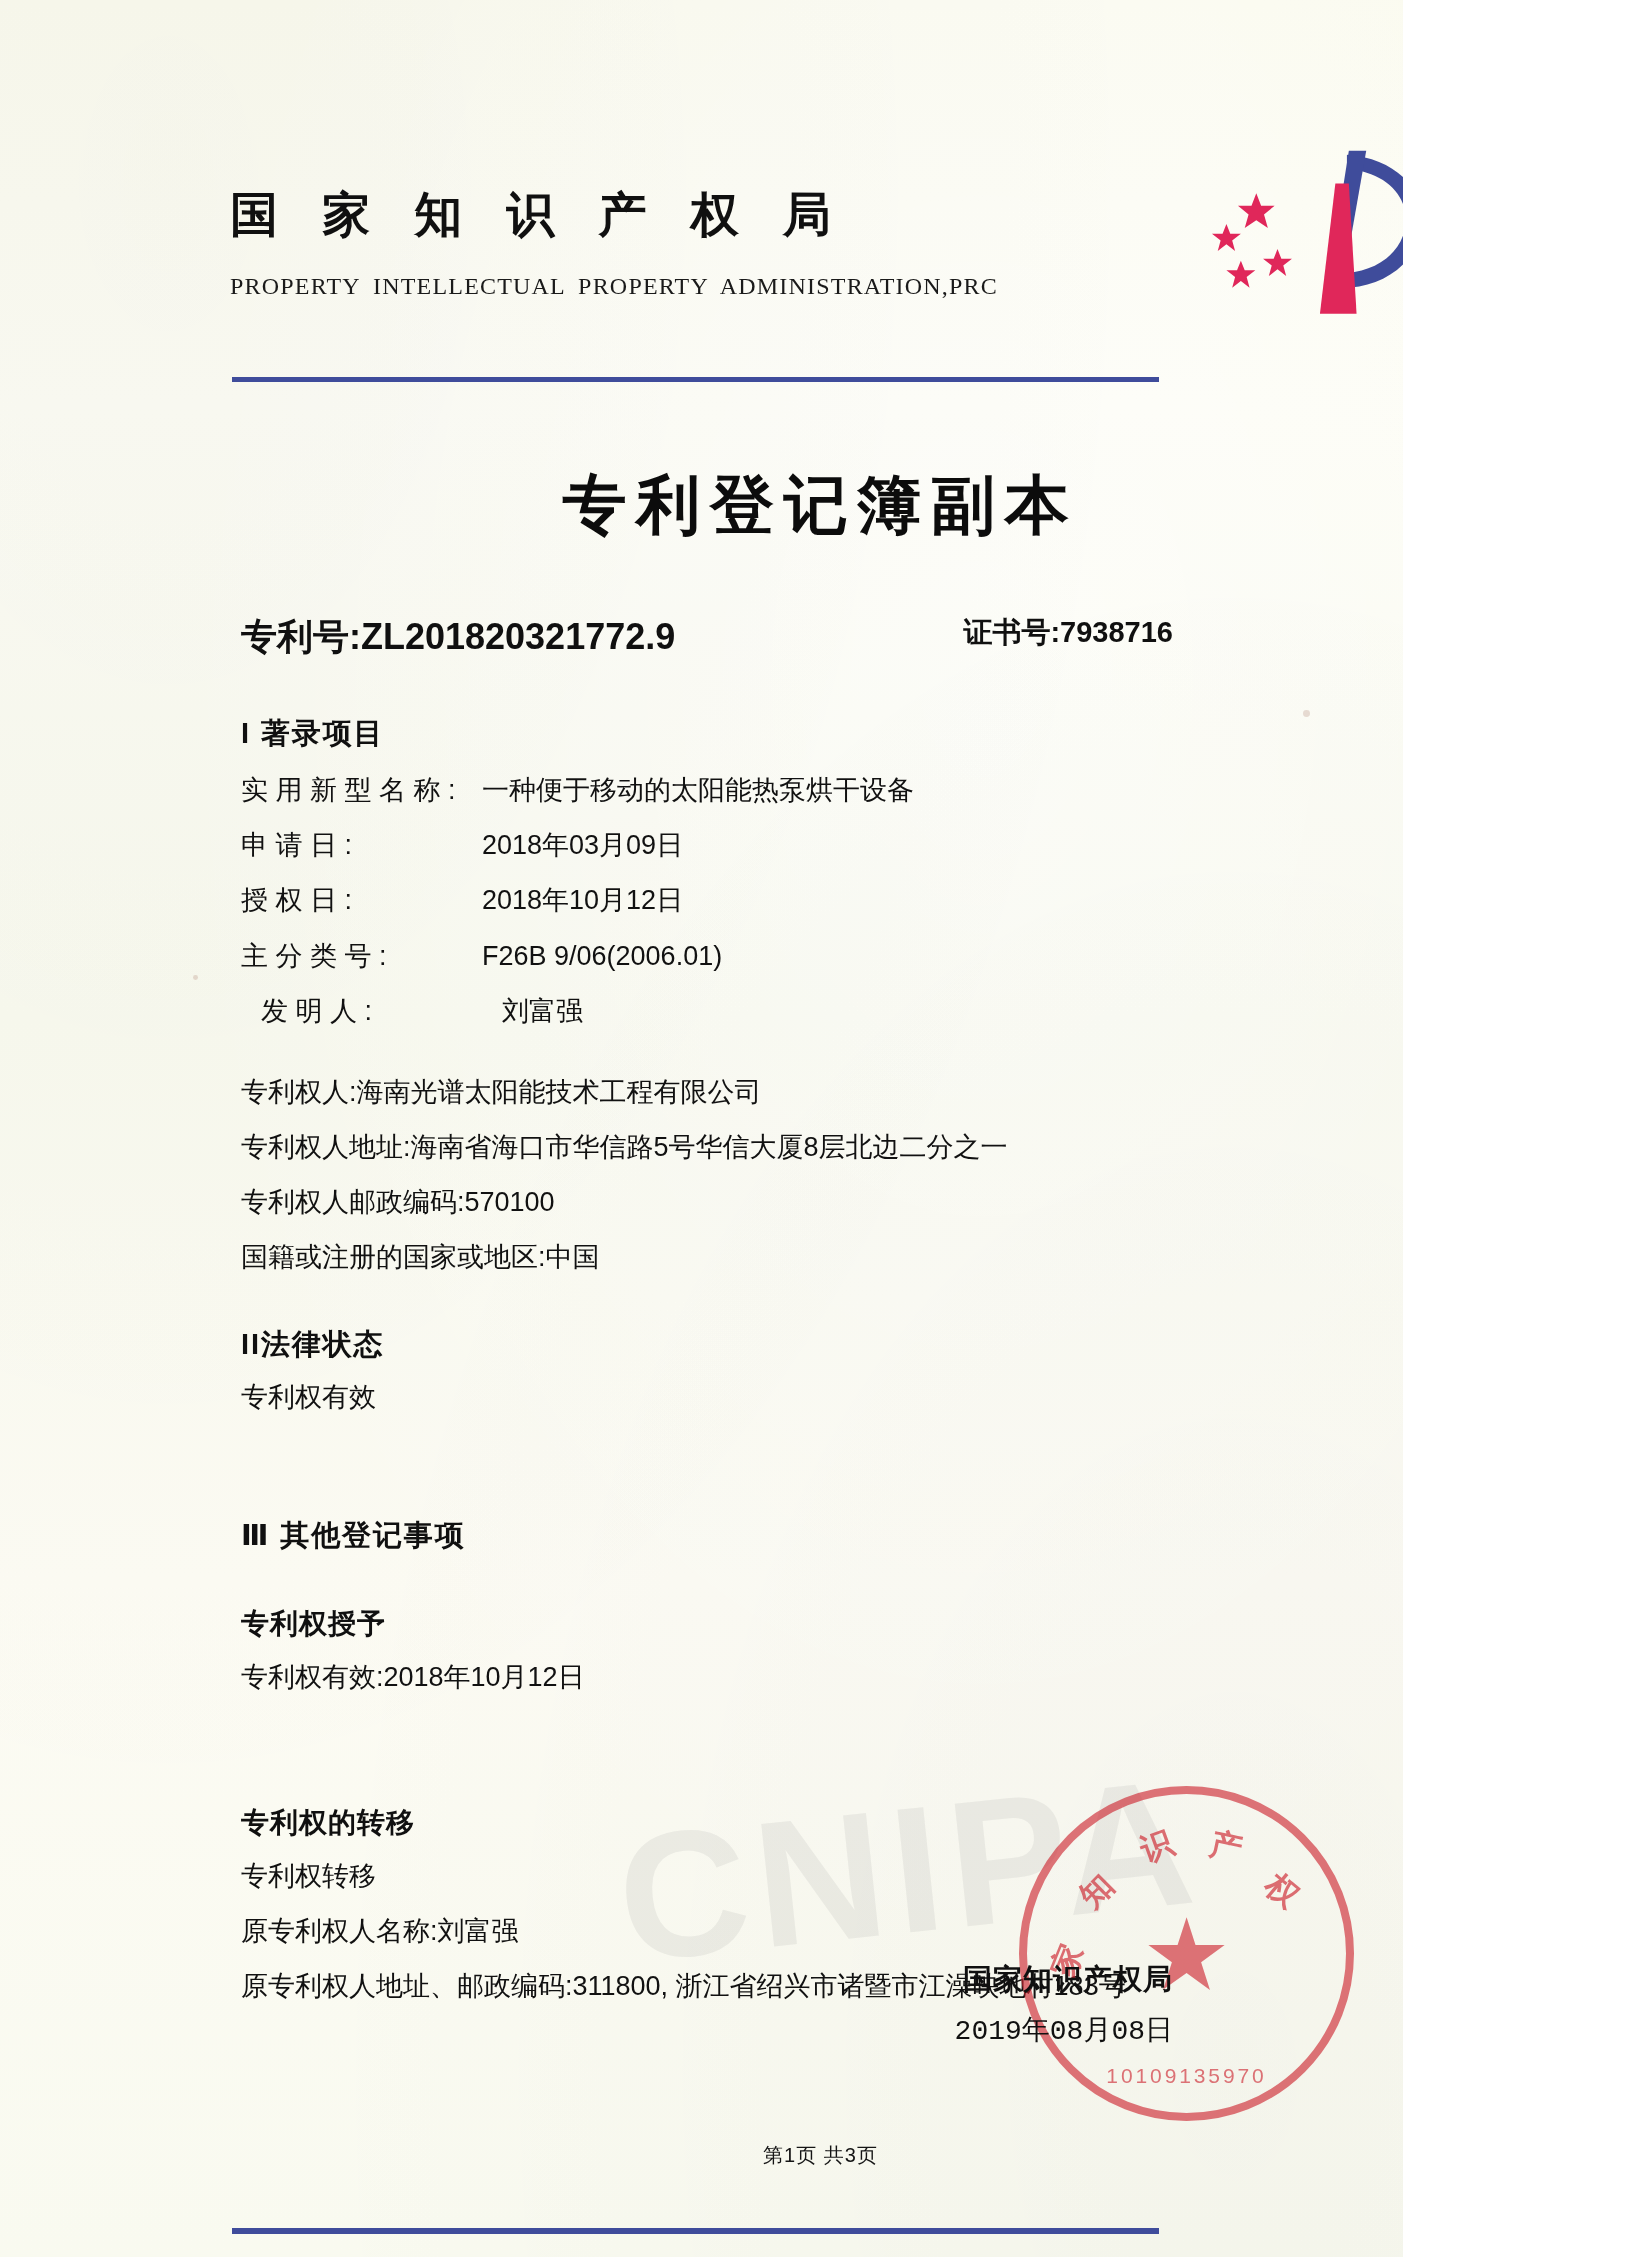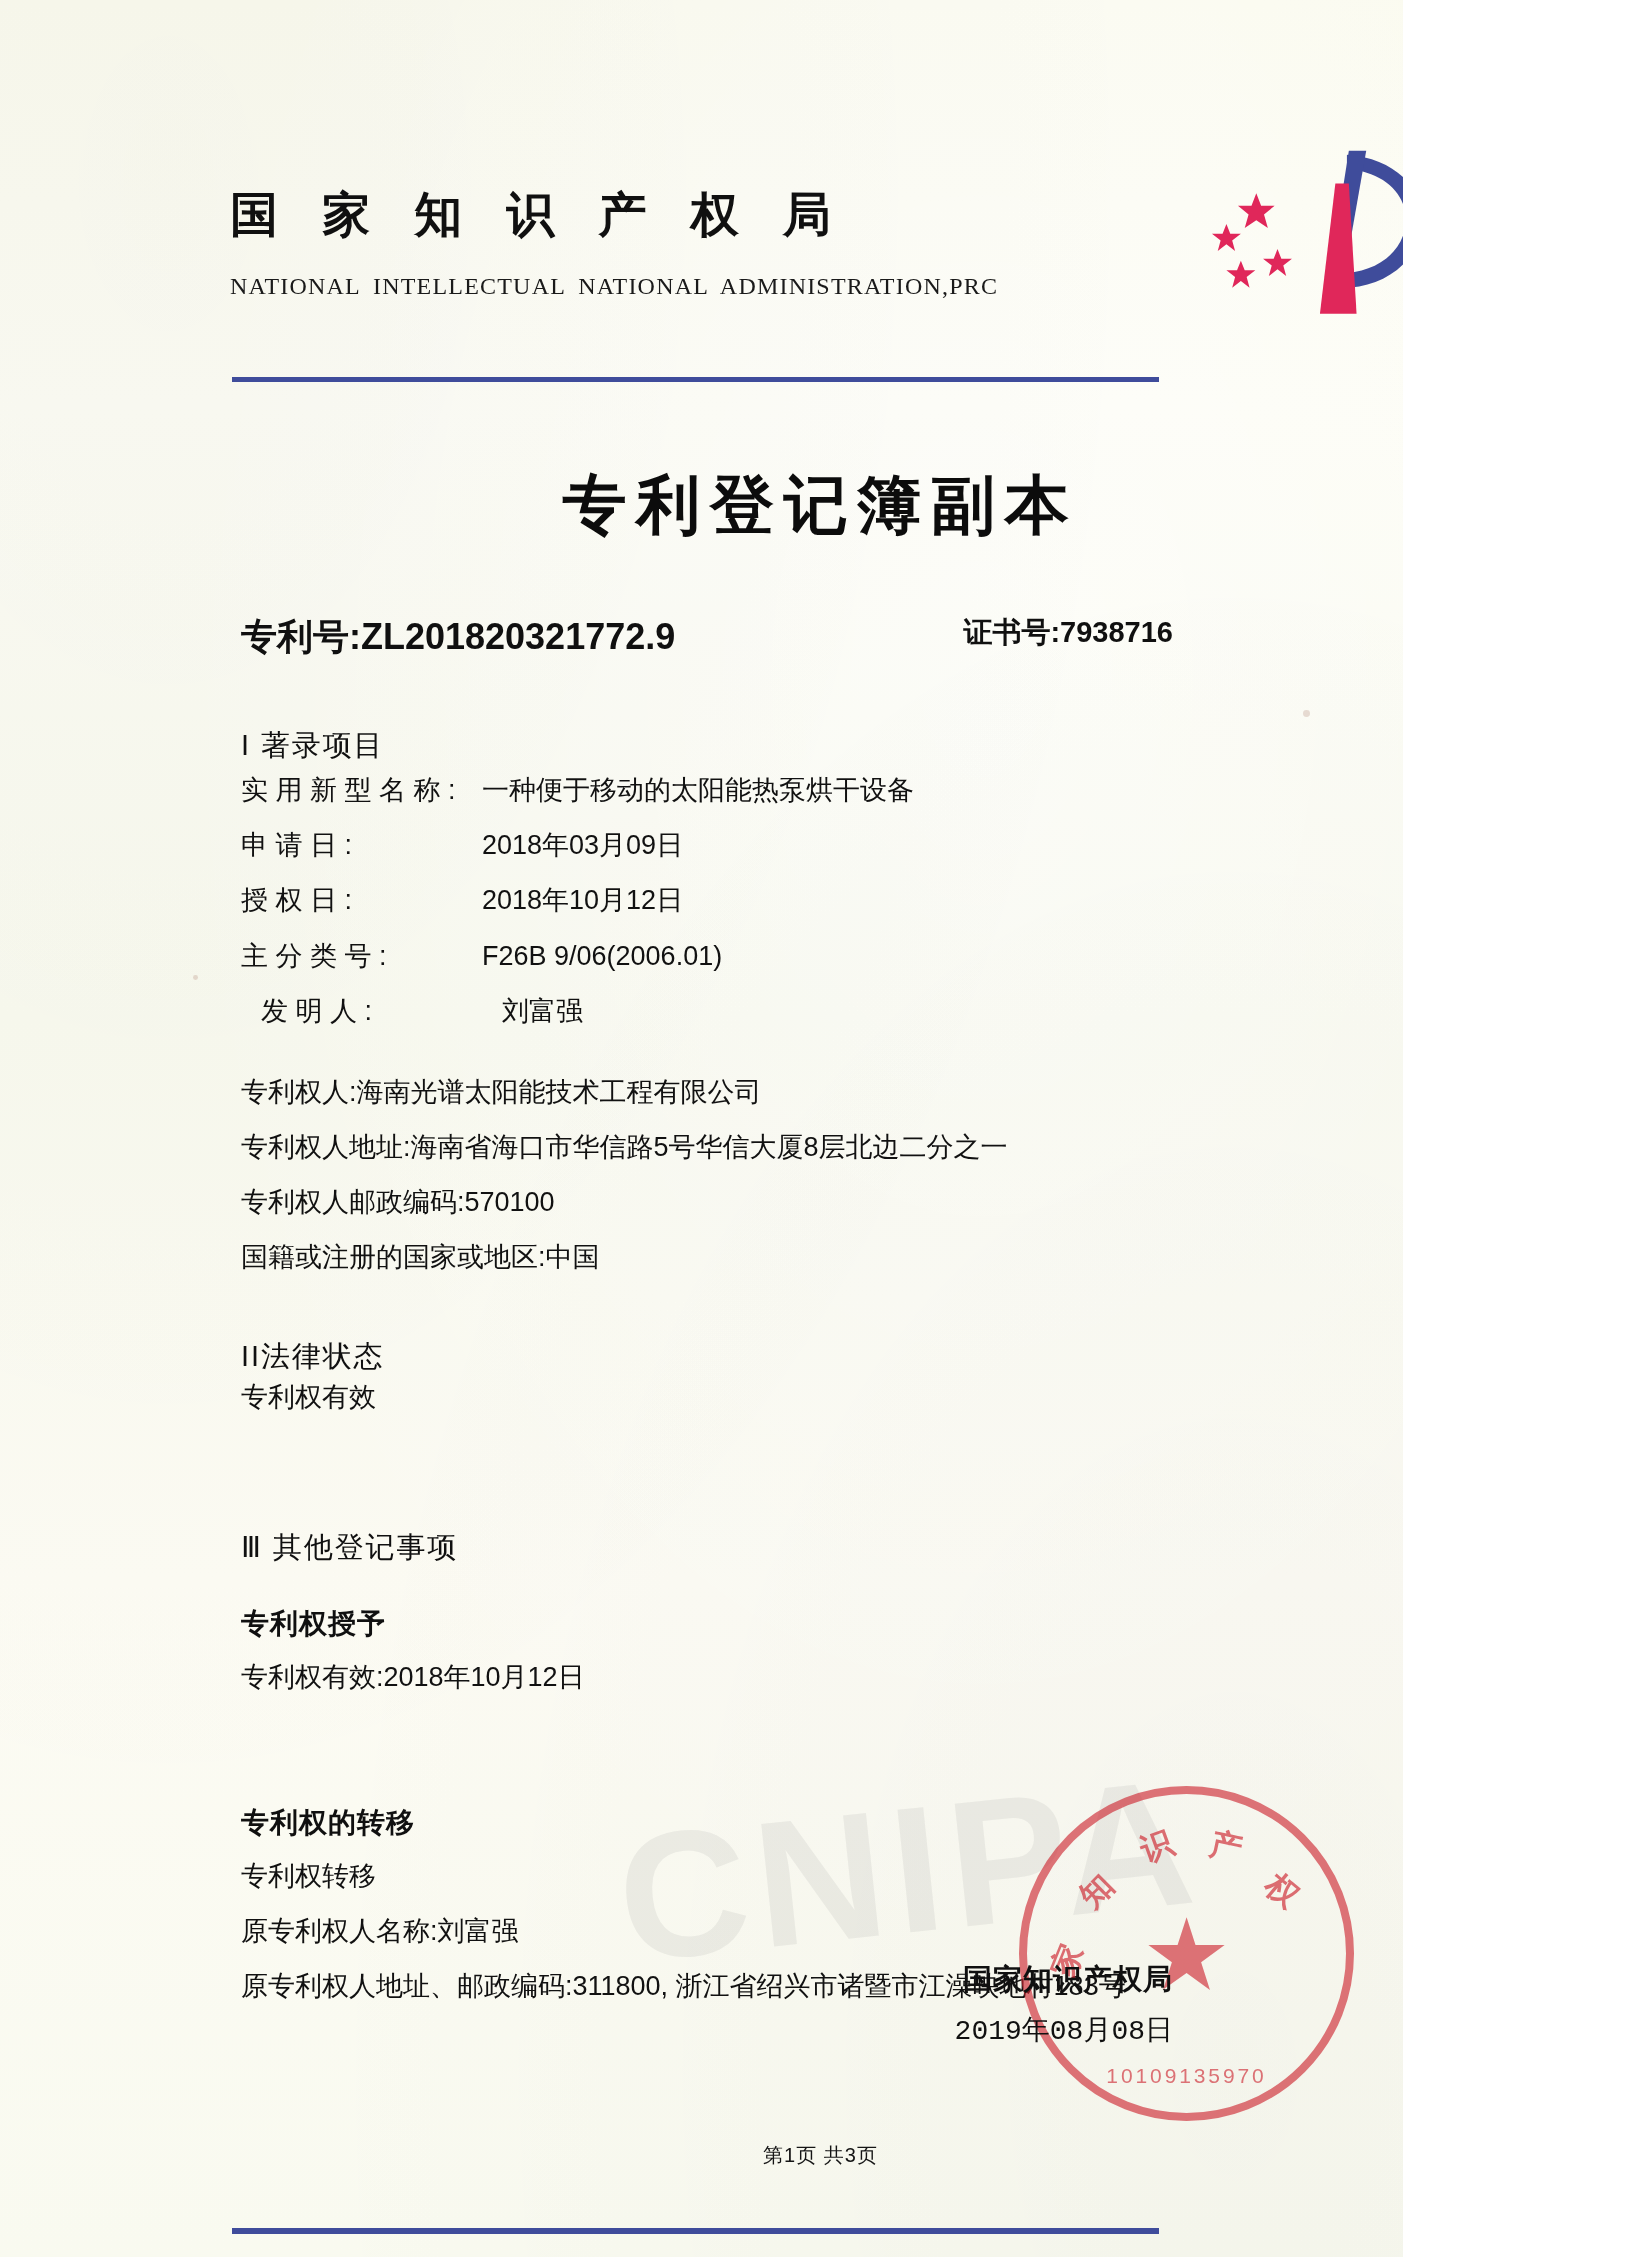--- a/index.html
+++ b/index.html
@@ -98,25 +98,24 @@
     font-weight: bold;
     font-size: 29px;
     color: #101010;
   }
 
   
   .section-heading {
     position: absolute;
     left: 241px;
     font-family: "Liberation Sans", "DejaVu Sans", sans-serif;
-    font-weight: normal;
+    font-weight: bold;
     font-size: 29px;
     letter-spacing: 1.9px;
     color: #101010;
-    margin-top: 12px;
   }
   .sub-heading {
     position: absolute;
     left: 241px;
     font-family: "Liberation Sans", "DejaVu Sans", sans-serif;
     font-weight: bold;
     font-size: 28px;
     letter-spacing: 1px;
     color: #101010;
   }
@@ -264,21 +263,21 @@
     <div class="spot" style="left:1556px;top:502px;width:8.7px;height:8.7px;"></div>
     <div class="spot" style="left:1593px;top:743px;width:6.8px;height:6.8px;"></div>
     <div class="spot" style="left:1583px;top:1043px;width:5.8px;height:5.8px;"></div>
     <div class="spot" style="left:1567px;top:1675px;width:7.7px;height:7.7px;"></div>
     <div class="spot" style="left:1303px;top:710px;width:6.8px;height:6.8px;"></div>
     <div class="spot" style="left:193px;top:975px;width:4.8px;height:4.8px;"></div>
   </div>
 
   <div class="header">
     <div class="org-cn">国 家 知 识 产 权 局</div>
-    <div class="org-en">NATIONAL  INTELLECTUAL  NATIONAL  ADMINISTRATION,PRC</div>
+    <div class="org-en">PROPERTY  INTELLECTUAL  PROPERTY  ADMINISTRATION,PRC</div>
   </div>
   <div class="header-rule"></div>
 
   <div class="logo">
     <svg viewBox="0 0 240 195" width="232" height="188" aria-hidden="true">
 
       <path d="M150 10 C 205 14, 236 52, 226 92 C 217 130, 178 150, 140 148 L 140 133 C 172 134, 203 118, 210 88 C 217 56, 192 28, 150 25 Z" fill="#3f4c9b"></path>
 
       <path d="M152 6 L 170 6 L 150 120 L 134 120 Z" fill="#3f4c9b"></path>
 

